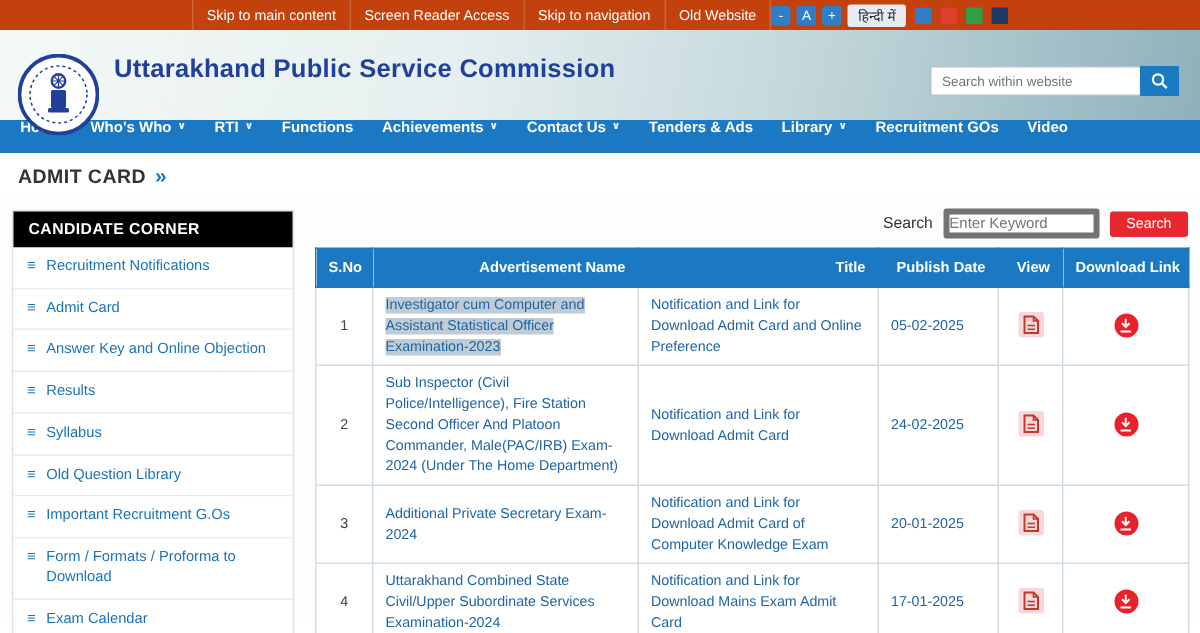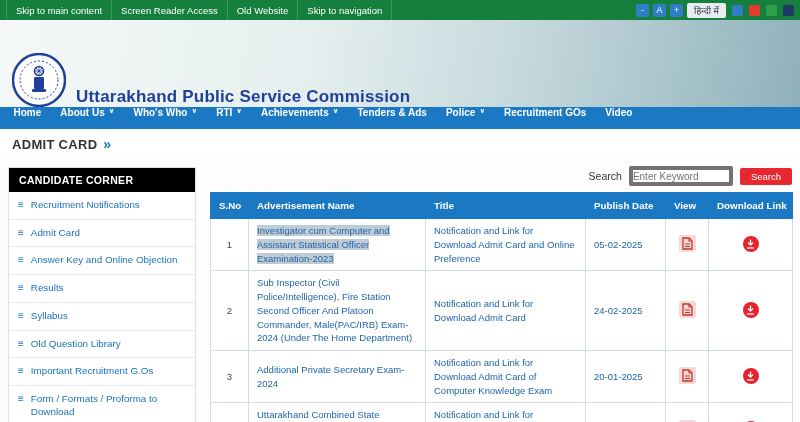--- a/index.html
+++ b/index.html
@@ -1,33 +1,33 @@
 <!DOCTYPE html>
 <html><head>
 <meta charset="utf-8">
 <style>
   *{margin:0;padding:0;box-sizing:border-box}
   body{width:800px;height:422px;overflow:hidden;position:relative;background:#fff;
        font-family:"Liberation Sans","DejaVu Sans",sans-serif;}
 
   
-  .topbar{height:20px;background:#15803d;display:flex;align-items:center;justify-content:space-between;padding:0 6px}
+  .topbar{height:20px;background:#c2410c;display:flex;align-items:center;justify-content:center;padding:0 6px}
   .topbar-links{display:flex;height:100%}
   .topbar-link{color:#fff;font-size:9.5px;padding:0 9px;display:flex;align-items:center;
                border-right:1px solid rgba(255,255,255,.18);cursor:pointer;white-space:nowrap}
   .topbar-link:first-child{border-left:1px solid rgba(255,255,255,.18)}
   .topbar-right{display:flex;align-items:center;gap:4px}
   .font-btn{min-width:13px;height:13px;background:#2f7ec6;color:#fff;font-size:9px;display:flex;
             align-items:center;justify-content:center;border-radius:2px;cursor:pointer;padding:0 2px}
   .lang-btn{background:#e8ecf0;color:#1d2e3f;font-size:9px;padding:1px 7px;border-radius:2px;cursor:pointer;white-space:nowrap}
   .swatch{width:11px;height:11px;border-radius:1px;cursor:pointer;margin-left:2px}
 
   
-  .header{height:87px;background:linear-gradient(100deg,#f4f8f8 0%,#e6efef 38%,#c4d8dc 66%,#8fb1bb 100%);
-          display:flex;align-items:flex-end;padding:0 12px;position:relative}
+  .header{height:60px;background:linear-gradient(100deg,#f4f8f8 0%,#e6efef 38%,#c4d8dc 66%,#8fb1bb 100%);
+          display:flex;align-items:flex-start;padding:16px 12px;position:relative}
   .logo{width:54px;height:54px;flex:0 0 auto}
   .title-block{margin-left:10px}
   .site-title{font-size:17px;font-weight:bold;color:#20409a;letter-spacing:.2px}
   .site-subtitle{font-size:15px;color:#20409a;margin-top:3px;font-weight:bold}
   .hdr-search{position:absolute;right:14px;top:24px;display:flex}
   .hdr-search input{width:140px;height:20px;border:1px solid #b5c4cc;border-right:none;font-size:9px;
                     padding:0 7px;outline:none;color:#333}
   .hdr-search button{width:26px;height:20px;background:#1a7bc4;border:none;display:flex;
                      align-items:center;justify-content:center;cursor:pointer}
 
@@ -51,40 +51,40 @@
   .sidebar-item:last-child{border-bottom:none}
   .li-icon{color:#1a73b8;font-size:10px;line-height:1.2}
 
   .main{position:absolute;left:210px;top:0;right:8px}
   .search-panel{display:flex;justify-content:flex-end;align-items:center;gap:7px;margin:7px 0 6px}
   .sp-label{font-size:10.5px;color:#333}
   .sp-input{width:104px;height:20px;border:4px solid #737373;font-size:10px;padding:0 0;outline:none;border-radius:2px}
   .sp-btn{background:#e8282f;color:#fff;border:none;font-size:9.5px;padding:3px 11px;border-radius:2px;cursor:pointer}
 
   table{width:100%;border-collapse:collapse;table-layout:fixed;border:1px solid #c4d3e0;background:#fff}
-  th{background:#1a79c2;color:#fff;font-size:9.8px;text-align:left;padding:7px 8px;font-weight:bold;
+  th{background:#1a79c2;color:#fff;font-size:9.8px;text-align:right;padding:7px 8px;font-weight:bold;
      border:1px solid #1a79c2;overflow:hidden;white-space:nowrap}
   td{border:1px solid #d2dce6;font-size:9.5px;color:#1f64a6;padding:5px 8px;vertical-align:middle;line-height:1.45}
   .td-sno{text-align:center;color:#444}
   .td-icon{text-align:center}
   .hl{background:#c0ccd5}
   .pdf-chip{display:inline-flex;width:17px;height:17px;background:#f8d7da;border-radius:2px;
             align-items:center;justify-content:center;cursor:pointer}
   .dl-chip{display:inline-flex;width:16px;height:16px;background:#e8212a;border-radius:50%;
            align-items:center;justify-content:center;cursor:pointer}
 </style>
 </head>
 <body>
 
 <div class="topbar">
   <div class="topbar-links">
     <span class="topbar-link">Skip to main content</span>
     <span class="topbar-link">Screen Reader Access</span>
+    <span class="topbar-link">Skip to navigation</span>
     <span class="topbar-link">Old Website</span>
-    <span class="topbar-link">Skip to navigation</span>
   </div>
   <div class="topbar-right">
     <span class="font-btn">-</span>
     <span class="font-btn">A</span>
     <span class="font-btn">+</span>
     <span class="lang-btn">हिन्दी में</span>
     <span class="swatch" style="background: rgb(47, 126, 198);"></span>
     <span class="swatch" style="background: rgb(224, 60, 49);"></span>
     <span class="swatch" style="background: rgb(46, 158, 73);"></span>
     <span class="swatch" style="background: rgb(31, 56, 100);"></span>
@@ -96,47 +96,59 @@
     <circle cx="27" cy="27" r="26" fill="#ffffff" stroke="#20409a" stroke-width="2.5"></circle>
     <circle cx="27" cy="27" r="19" fill="none" stroke="#20409a" stroke-width="1" stroke-dasharray="2,2"></circle>
     <rect x="22" y="24" width="10" height="12" rx="1" fill="#20409a"></rect>
     <rect x="20" y="36" width="14" height="3" rx="1" fill="#20409a"></rect>
     <circle cx="27" cy="18" r="4.5" fill="none" stroke="#20409a" stroke-width="1.6"></circle>
     <path d="M27 13.5v9M22.5 18h9M23.8 14.8l6.4 6.4M30.2 14.8l-6.4 6.4" stroke="#20409a" stroke-width="0.8"></path>
   </svg>
   <div class="title-block">
     <div class="site-title">Uttarakhand Public Service Commission</div>
   </div>
+  <div class="hdr-search">
+    <input type="text" placeholder="Search within website" style="">
+    <button>
+      <svg width="12" height="12" viewBox="0 0 12 12">
+        <circle cx="5" cy="5" r="3.4" fill="none" stroke="#fff" stroke-width="1.5"></circle>
+        <line x1="7.6" y1="7.6" x2="10.8" y2="10.8" stroke="#fff" stroke-width="1.6"></line>
+      </svg>
+    </button>
+  </div>
 </div>
 
 <div class="nav">
   <span class="nav-item">
       <span>Home</span>
     </span>
   <span class="nav-item">
-      <span>About Us</span>
-      <span class="chev">∨</span>
-    </span>
-  <span class="nav-item">
       <span>Who's Who</span>
       <span class="chev">∨</span>
     </span>
   <span class="nav-item">
       <span>RTI</span>
       <span class="chev">∨</span>
     </span>
   <span class="nav-item">
+      <span>Functions</span>
+    </span>
+  <span class="nav-item">
       <span>Achievements</span>
       <span class="chev">∨</span>
     </span>
   <span class="nav-item">
+      <span>Contact Us</span>
+      <span class="chev">∨</span>
+    </span>
+  <span class="nav-item">
       <span>Tenders &amp; Ads</span>
     </span>
   <span class="nav-item">
-      <span>Police</span>
+      <span>Library</span>
       <span class="chev">∨</span>
     </span>
   <span class="nav-item">
       <span>Recruitment GOs</span>
     </span>
   <span class="nav-item">
       <span>Video</span>
     </span>
   <span class="nav-item"></span>
 </div>

